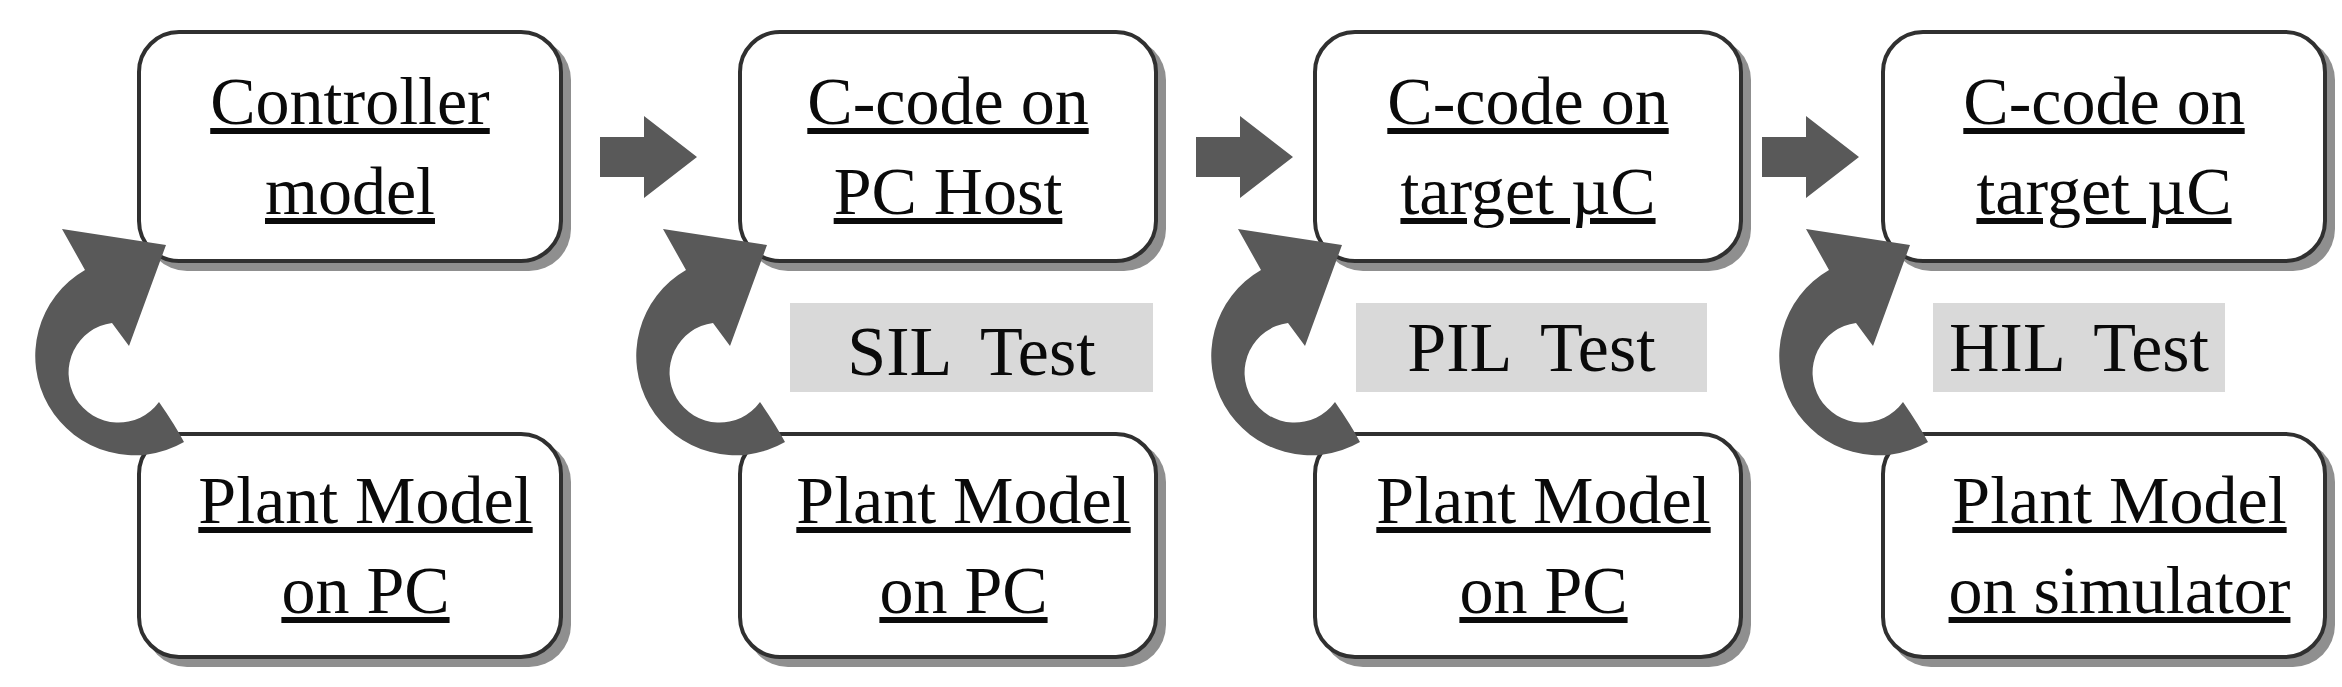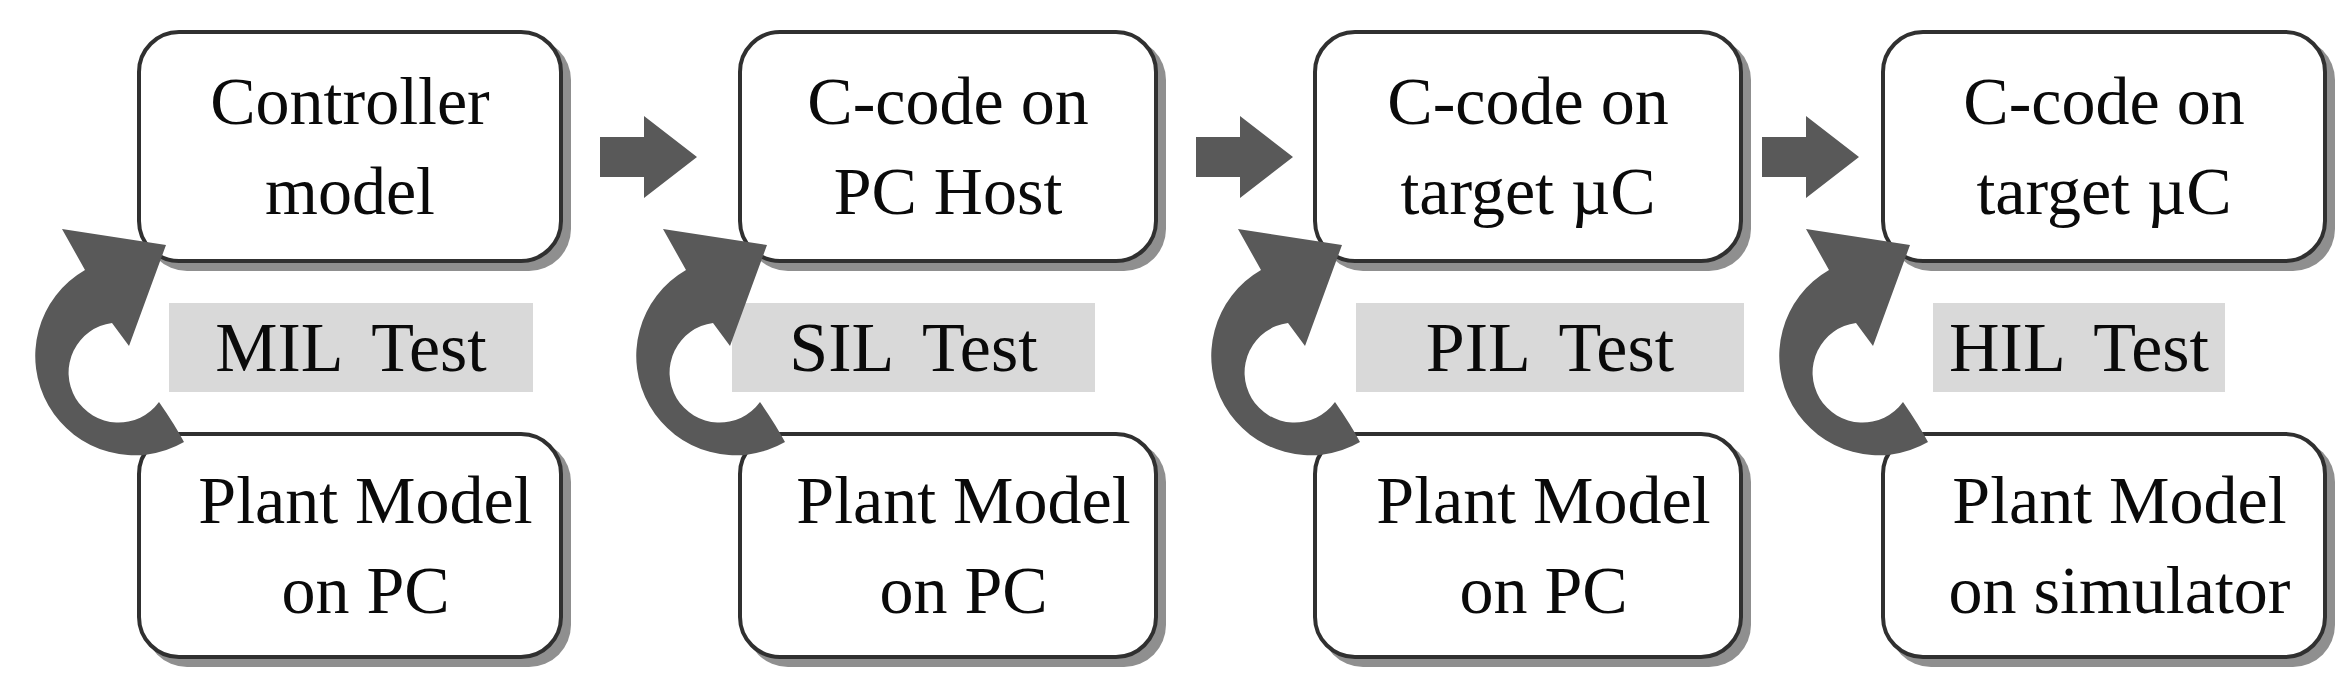--- a/index.html
+++ b/index.html
@@ -26,20 +26,21 @@
     align-items: center;
     justify-content: center;
     text-align: center;
     z-index: 1;
   }
   .box span {
     white-space: pre-line;
     font-size: 68px;
     line-height: 1.32;
     color: #0a0a0a;
+    text-decoration: underline;
   }
   .band {
     position: absolute;
     background: #d9d9d9;
     display: flex;
     align-items: center;
     justify-content: center;
     text-align: center;
     z-index: 1;
   }
@@ -49,23 +50,23 @@
     word-spacing: 14px;
   }
   .top-box { top: 30px;  height: 233px; }
   .bot-box { top: 432px; height: 227px; padding-left: 31px; }
   .band    { top: 303px; height: 89px;  }
 
   
   .c0.top-box, .c0.bot-box { left: 137px;  width: 426px; }
   .c0.band                 { left: 169px;  width: 364px; }
   .c1.top-box, .c1.bot-box { left: 738px;  width: 420px; }
-  .c1.band                 { left: 732px;  width: 363px; }
+  .c1.band                 { left: 790px;  width: 363px; align-items: flex-end; }
   .c2.top-box, .c2.bot-box { left: 1313px; width: 430px; }
-  .c2.band                 { left: 1356px; width: 388px; }
+  .c2.band                 { left: 1356px; width: 351px; }
   .c3.top-box, .c3.bot-box { left: 1881px; width: 446px; }
   .c3.band                 { left: 1933px; width: 292px; }
 
   .next-arrow {
     position: absolute;
     top: 112px;
     width: 100px;
     height: 90px;
     z-index: 2;
   }
@@ -86,23 +87,20 @@
   .loop-3 { left: 1753px; }
 </style>
 </head>
 <body>
 
 <div class="diagram">
 
   <div class="box top-box c0">
     <span>Controller
 model</span>
-  </div>
-  <div class="band c0">
-    <span>MIL Test</span>
   </div>
   <div class="box bot-box c0">
     <span>Plant Model
 on PC</span>
   </div>
   <svg class="loop-arrow loop-0" viewBox="0 0 210 250" aria-hidden="true">
     <path d="M 175,215 A 99,99 0 1 1 76,43 L 53,2 L 157,18 L 120,119 L 103,96 A 50,50 0 1 0 150,175 Q 166,198 175,215 Z" fill="#595959"></path>
   </svg>
 
   <svg class="next-arrow next-0" viewBox="0 0 100 90" aria-hidden="true">

